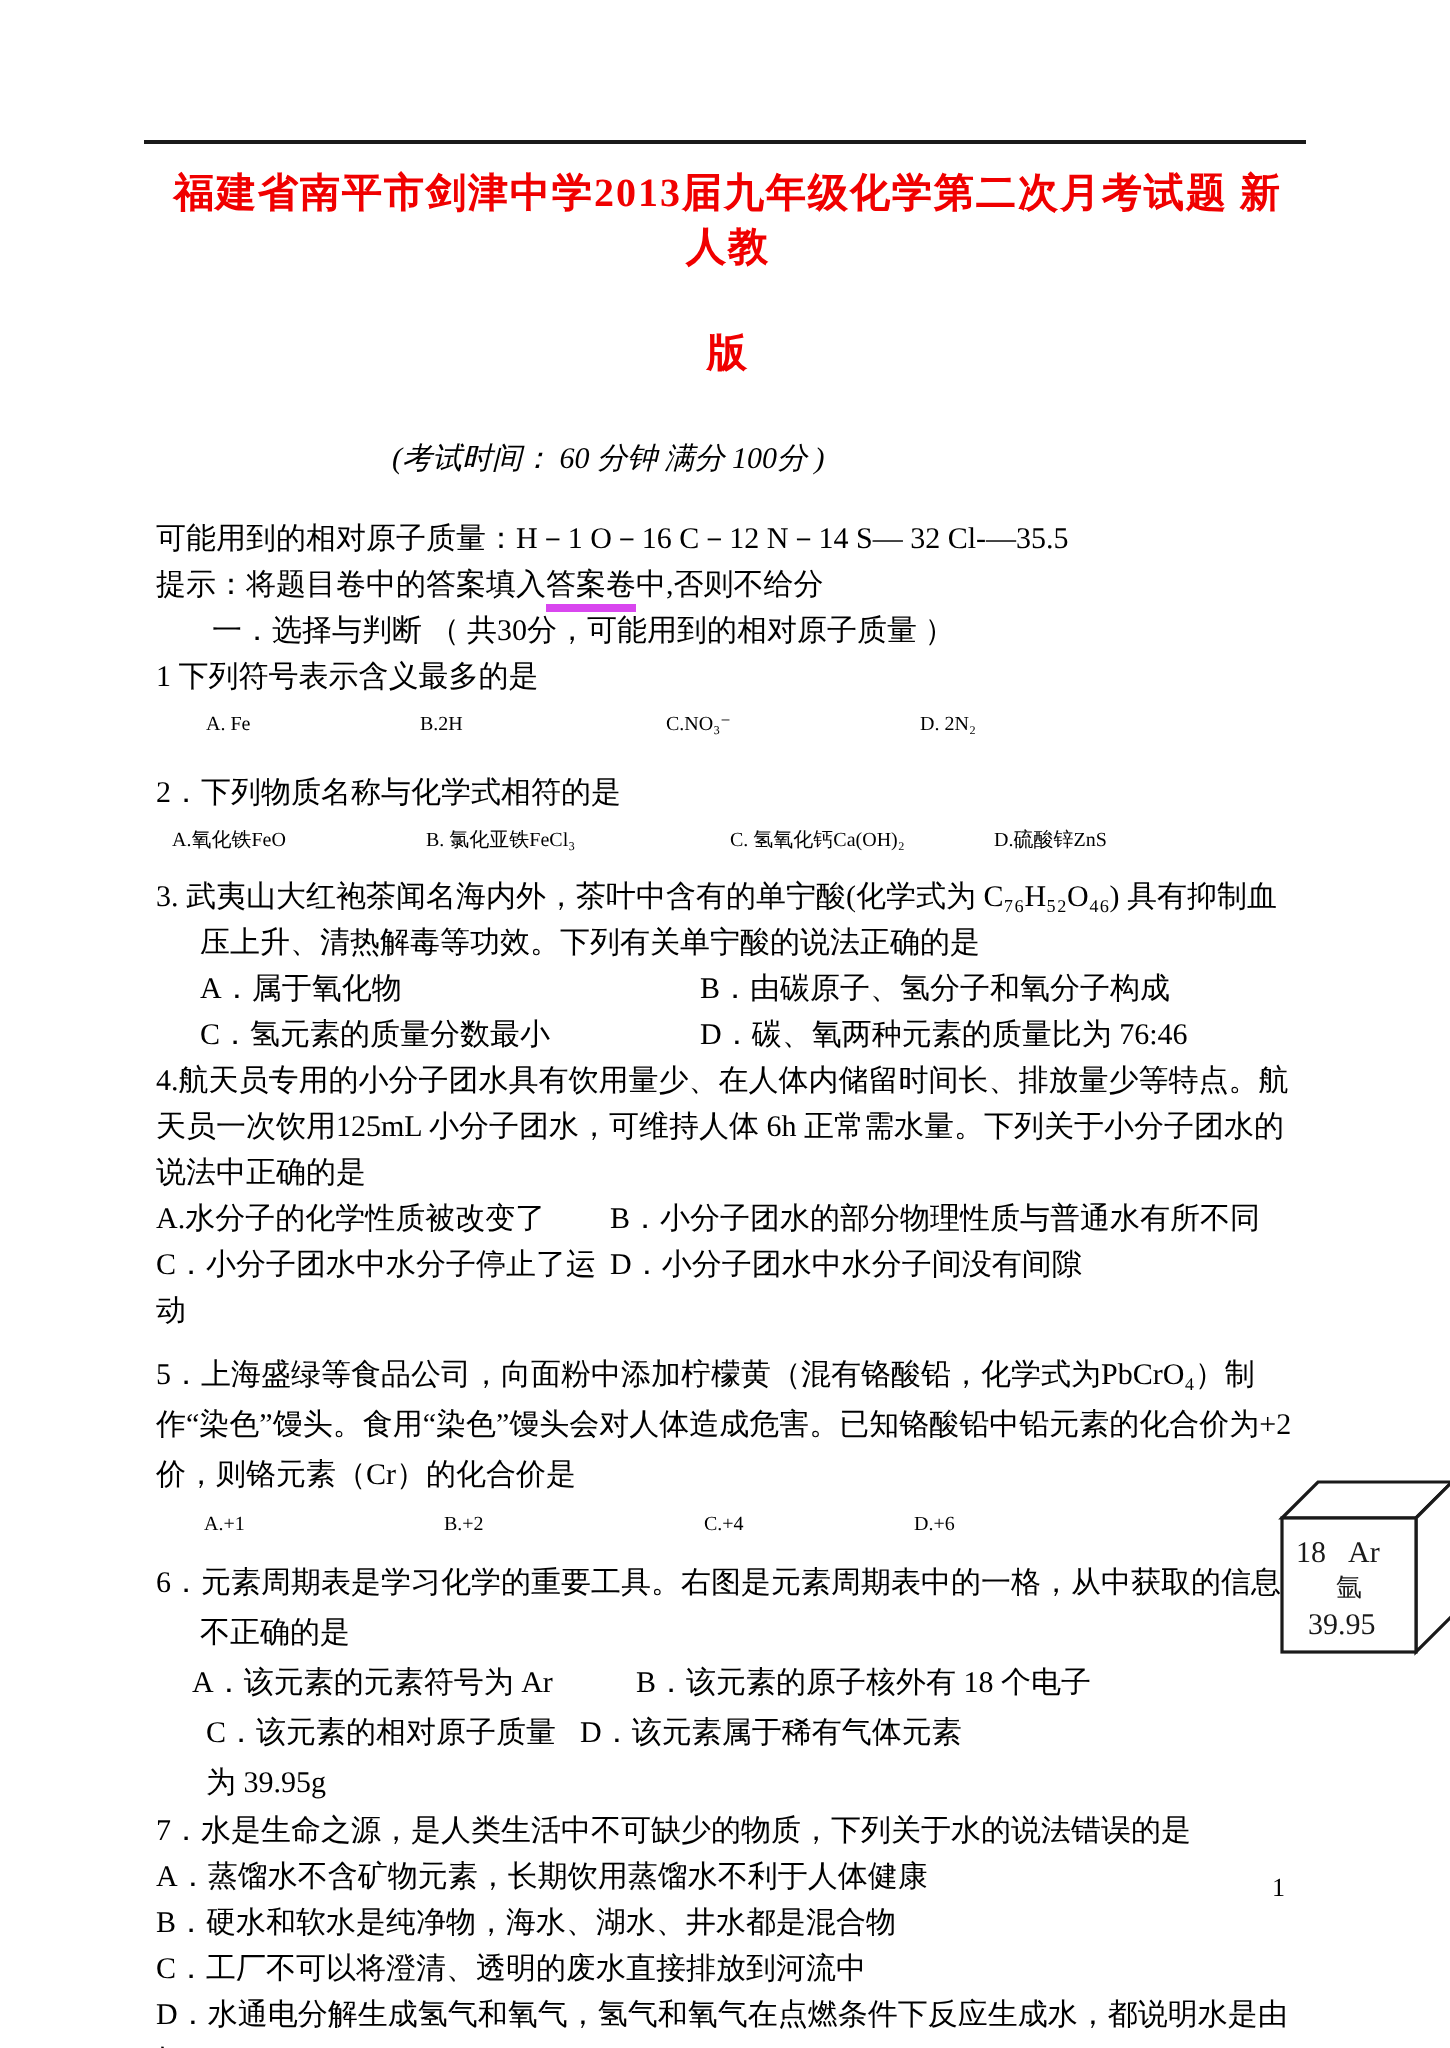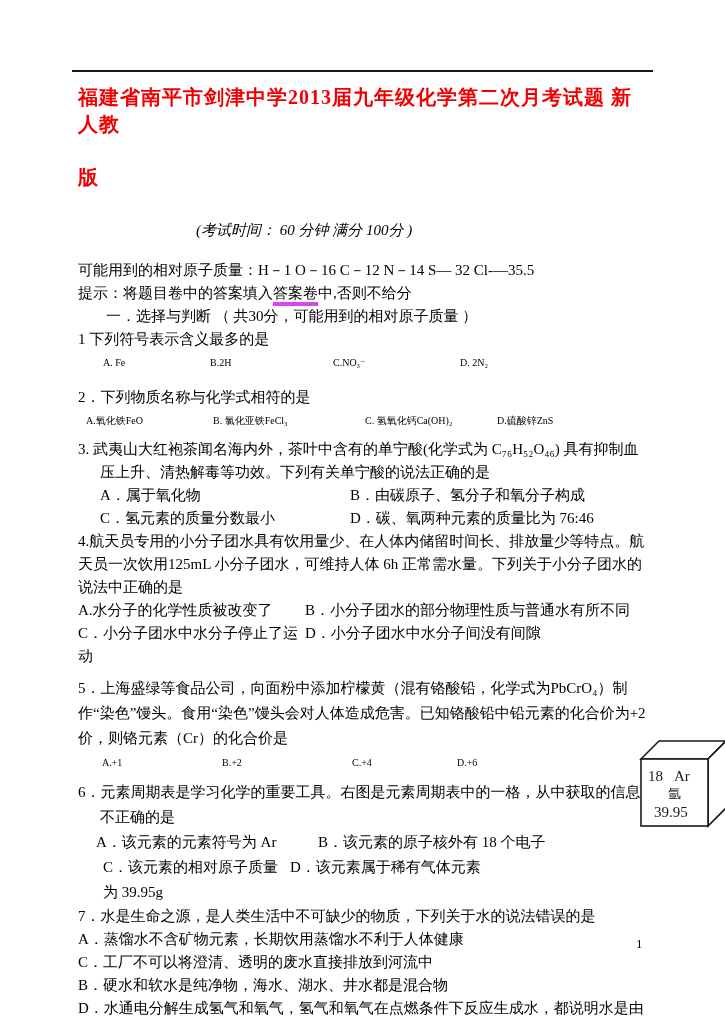--- a/index.html
+++ b/index.html
@@ -12,21 +12,21 @@
     overflow:hidden;
   }
   .top-rule {
     position:absolute; left:72px; top:70px; width:581px; height:0;
     border:none; border-top:2px solid #1a1a1a; margin:0;
   }
   .content {
     position:absolute; left:78px; top:84px; width:572px;
   }
   .title-line {
-    text-align:left; color:#f00000; font-weight:bold;
+    text-align:center; color:#f00000; font-weight:bold;
     font-size:20px; line-height:27px; letter-spacing:1px;
   }
   .title-gap { margin-top:26px; }
   .exam-info {
     margin-top:29px; margin-left:118px;
     font-size:15px; line-height:20px;font-style:italic;
   }
   .line { font-size:15px; line-height:23px; margin:0; }
   .pre-block { margin-top:19px; }
   .section-head { padding-left:28px; }
@@ -116,22 +116,22 @@
       <span>A．该元素的元素符号为 Ar</span>
         <span>B．该元素的原子核外有 18 个电子</span>
     </div>
     <div class="optgrid q6grid2">
       <span>C．该元素的相对原子质量为 39.95g</span>
         <span>D．该元素属于稀有气体元素</span>
     </div>
 
     <p class="line">7．水是生命之源，是人类生活中不可缺少的物质，下列关于水的说法错误的是</p>
     <p class="line">A．蒸馏水不含矿物元素，长期饮用蒸馏水不利于人体健康</p>
+    <p class="line">B．硬水和软水是纯净物，海水、湖水、井水都是混合物</p>
     <p class="line">C．工厂不可以将澄清、透明的废水直接排放到河流中</p>
-    <p class="line">B．硬水和软水是纯净物，海水、湖水、井水都是混合物</p>
     <p class="line">D．水通电分解生成氢气和氧气，氢气和氧气在点燃条件下反应生成水，都说明水是由氢</p>
 
   </div>
 
   <svg class="element-cube" width="92" height="92" viewBox="0 0 92 92">
     <polygon points="5,23 23,5 90,5 72,23" fill="#ffffff" stroke="#1a1a1a" stroke-width="1.6"></polygon>
     <polygon points="72,23 90,5 90,72 72,90" fill="#ffffff" stroke="#1a1a1a" stroke-width="1.6"></polygon>
     <rect x="5" y="23" width="67" height="67" fill="#ffffff" stroke="#1a1a1a" stroke-width="1.6"></rect>
     <text class="cube-text" x="12" y="45" font-size="15">18</text>
     <text class="cube-text" x="38" y="45" font-size="15">Ar</text>

